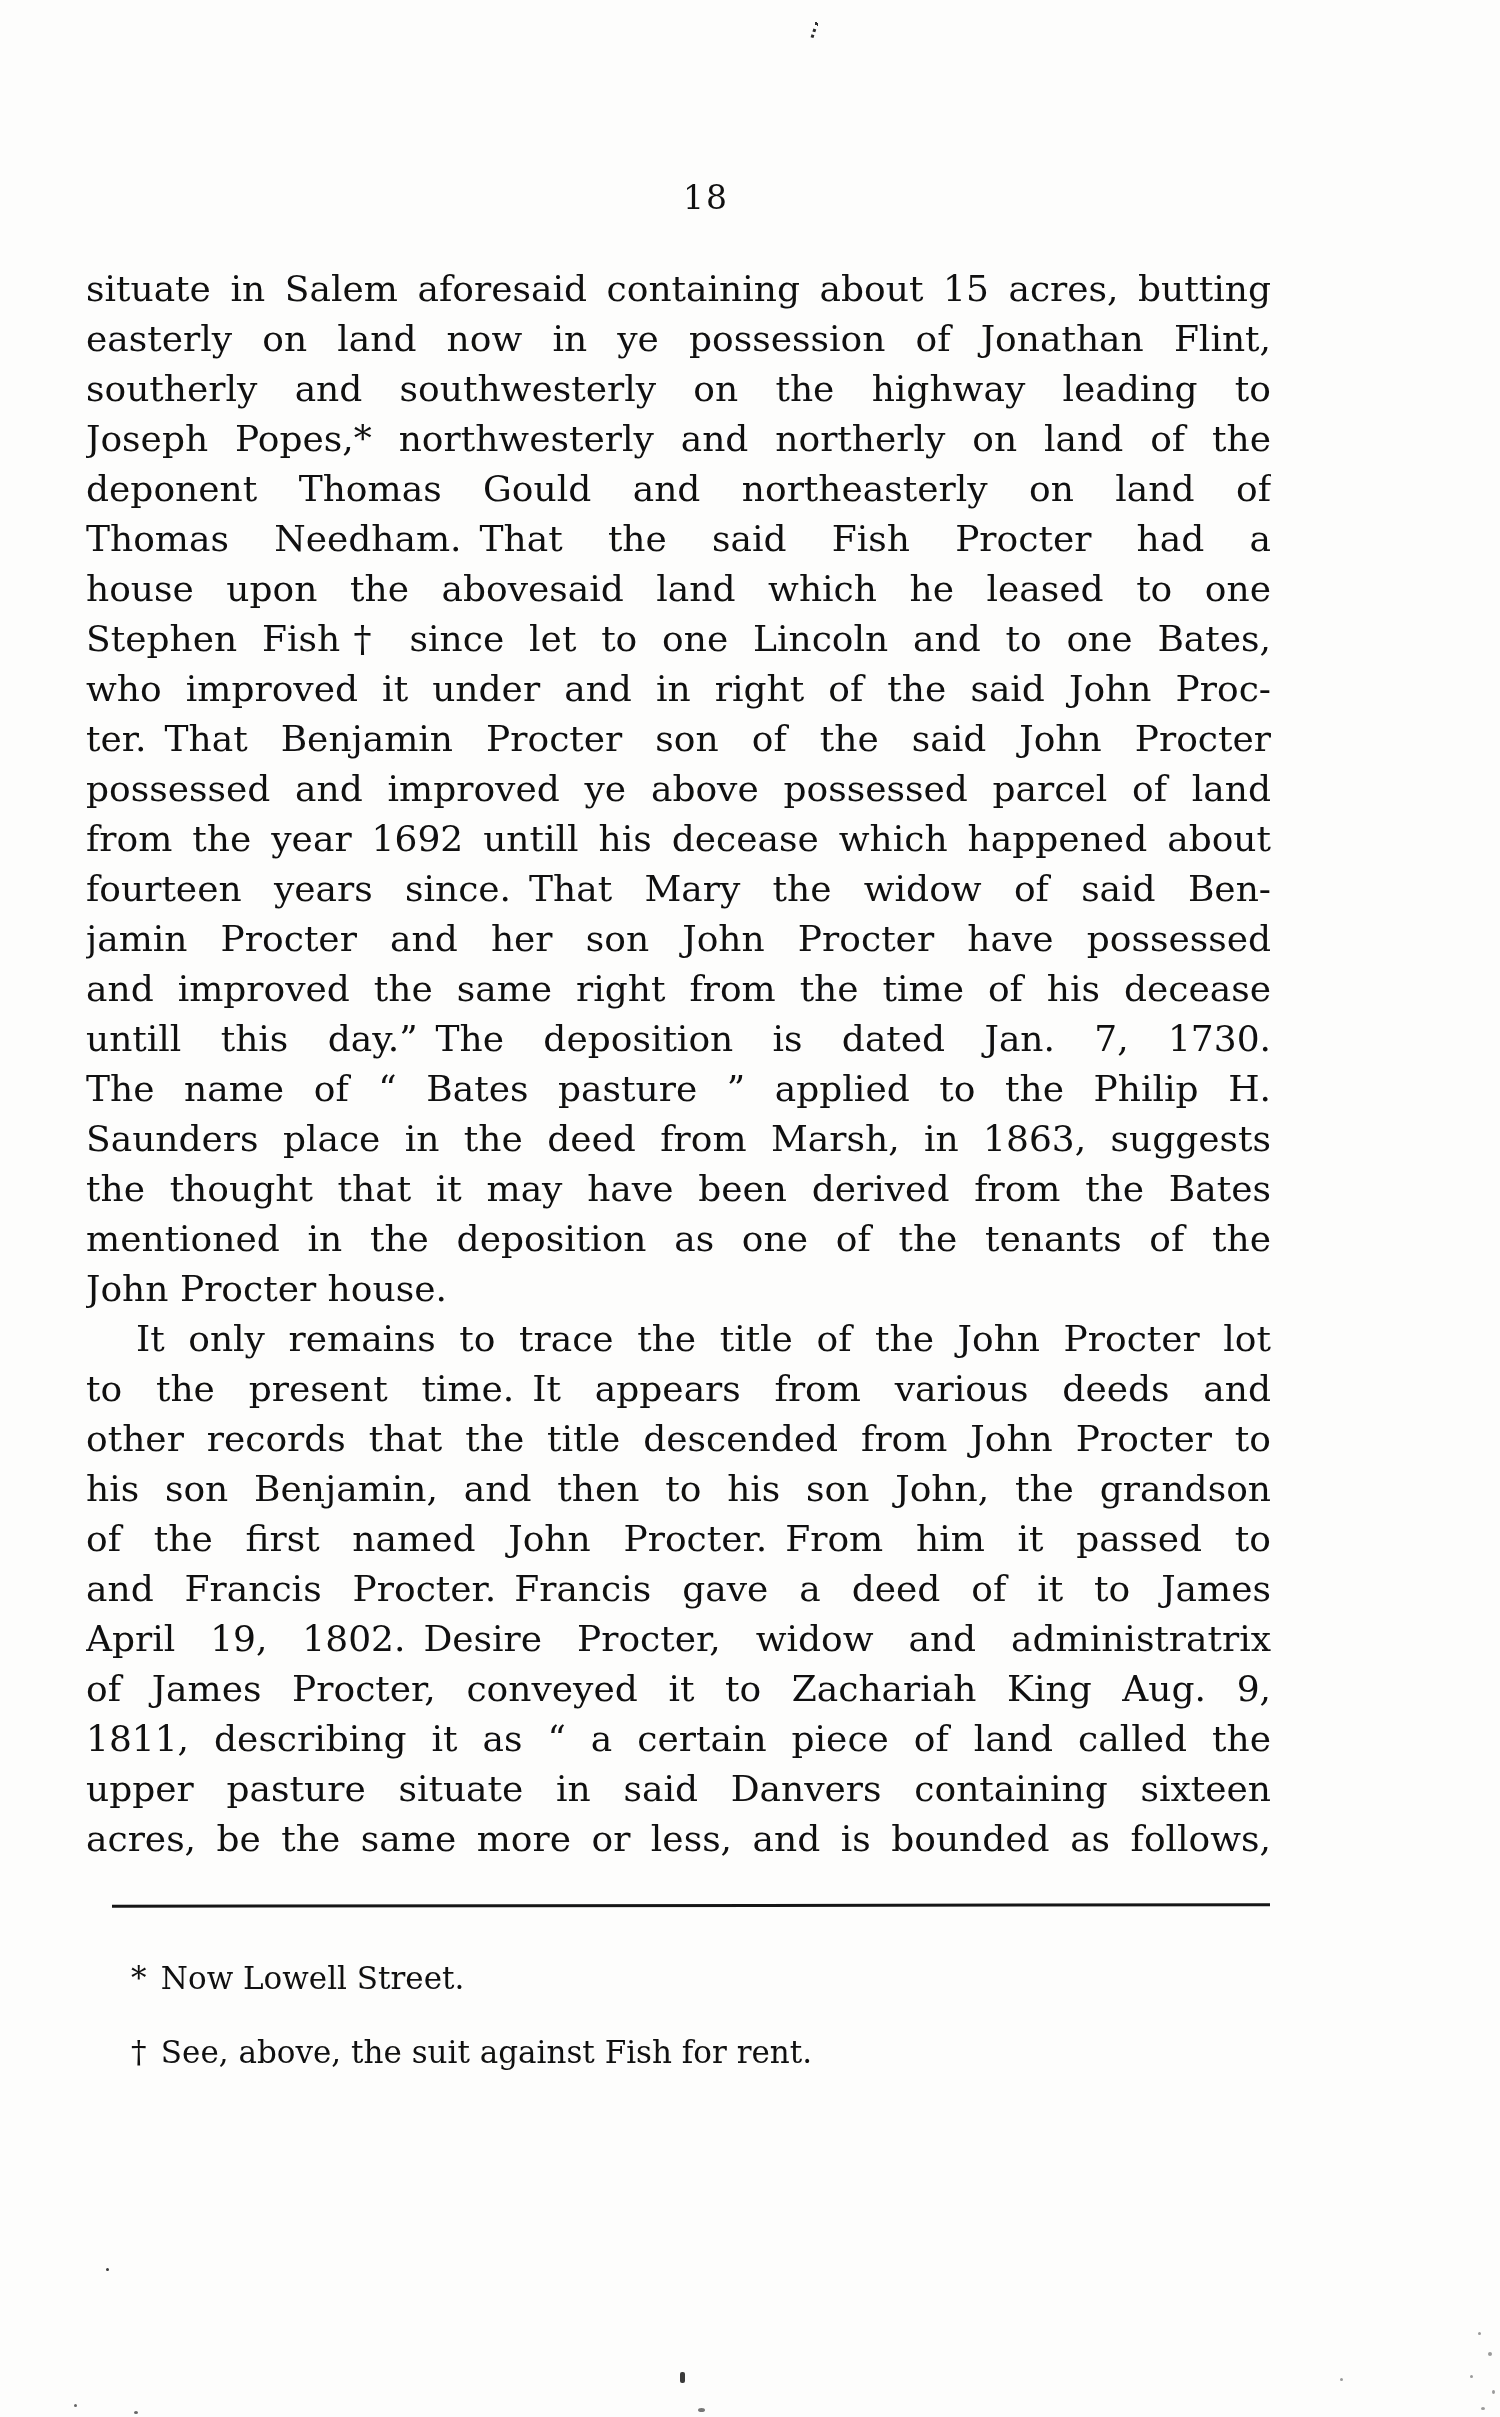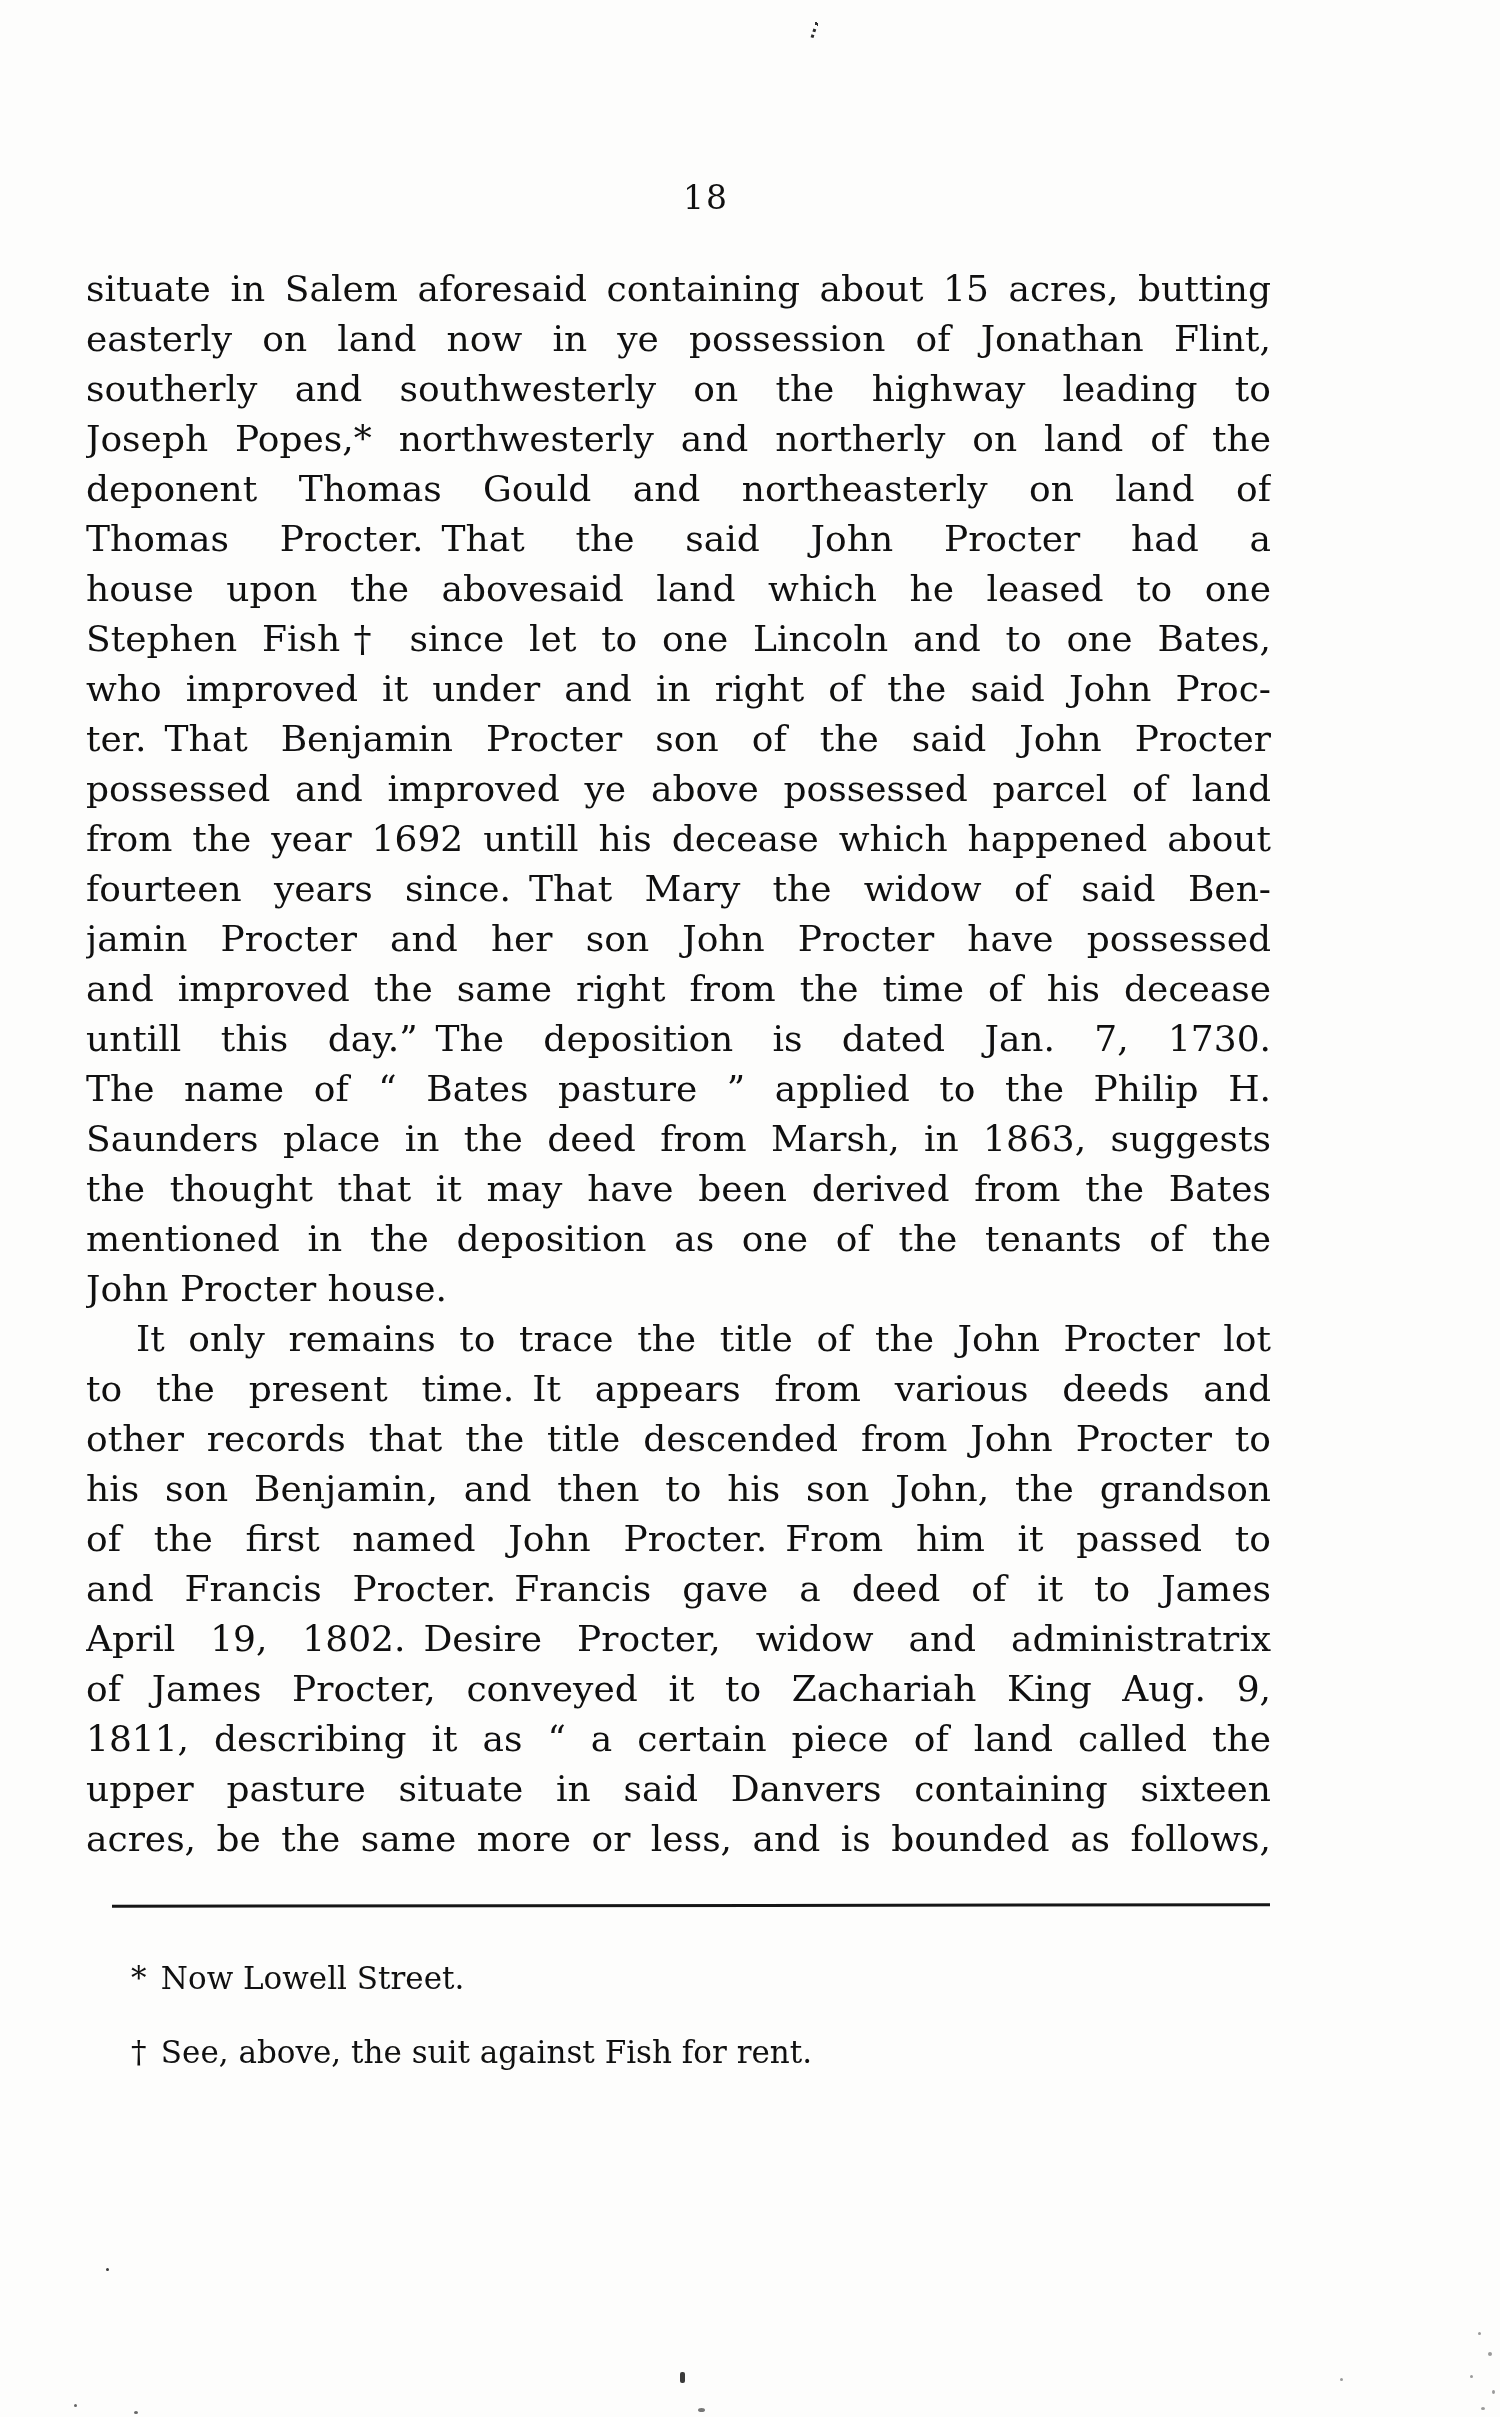--- a/index.html
+++ b/index.html
@@ -93,21 +93,21 @@
   <div class="speck-tick" style="left: 813px; top: 22px;"></div>
 
   <div class="page-number">18</div>
 
   <div class="body-text">
       <div class="line">situate in Salem aforesaid containing about 15 acres, butting</div>
       <div class="line">easterly on land now in ye possession of Jonathan Flint,</div>
       <div class="line">southerly and southwesterly on the highway leading to</div>
       <div class="line">Joseph Popes,* northwesterly and northerly on land of the</div>
       <div class="line">deponent Thomas Gould and northeasterly on land of</div>
-      <div class="line">Thomas Procter. That the said John Procter had a</div>
+      <div class="line">Thomas Needham. That the said Fish Procter had a</div>
       <div class="line">house upon the abovesaid land which he leased to one</div>
       <div class="line">Stephen Fish† since let to one Lincoln and to one Bates,</div>
       <div class="line">who improved it under and in right of the said John Proc-</div>
       <div class="line">ter. That Benjamin Procter son of the said John Procter</div>
       <div class="line">possessed and improved ye above possessed parcel of land</div>
       <div class="line">from the year 1692 untill his decease which happened about</div>
       <div class="line">fourteen years since. That Mary the widow of said Ben-</div>
       <div class="line">jamin Procter and her son John Procter have possessed</div>
       <div class="line">and improved the same right from the time of his decease</div>
       <div class="line">untill this day.” The deposition is dated Jan. 7, 1730.</div>

